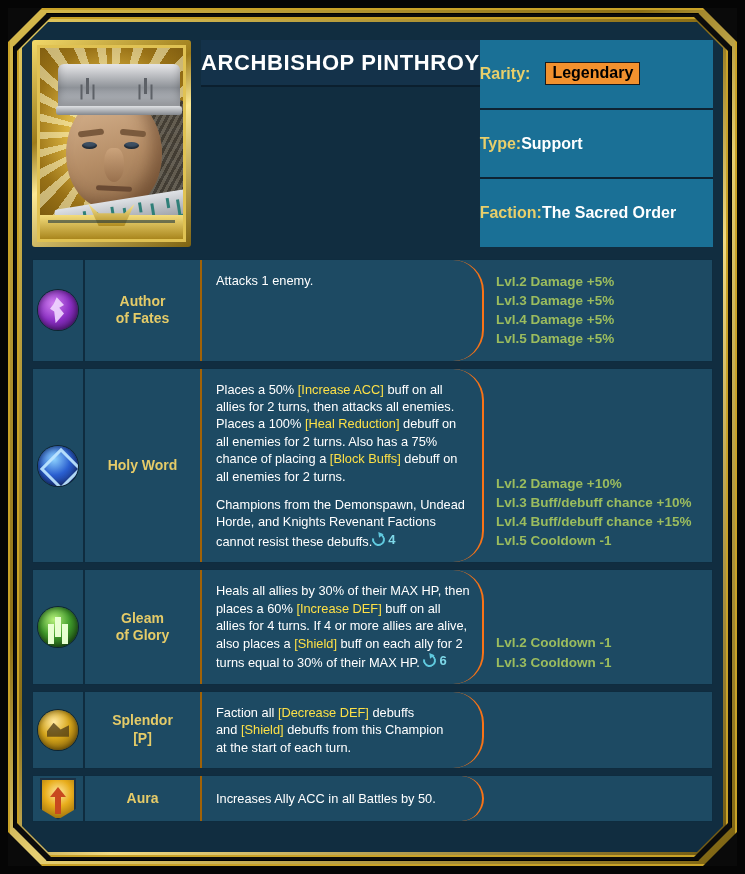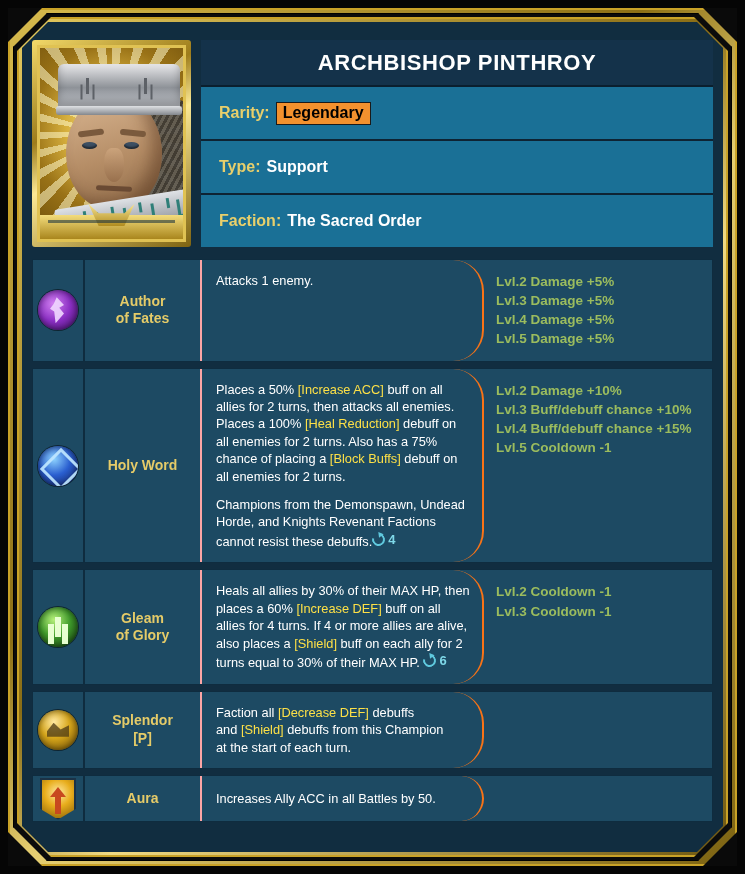--- a/index.html
+++ b/index.html
@@ -191,58 +191,57 @@
   #chev::after {
     content:""; position:absolute; left:8px; right:8px; top:5px; height:3px;
     background:#0e2a3c; opacity:.55;
   }
 
   
   #header-col {
     position: absolute;
     left: 179px; top: 0;
     width: 512px; height: 207px;
-    display: flex; flex-direction: column;
+    display: flex; flex-direction: row;
   }
   #title-bar {
     height: 47px;
     background: #14324a;
     display: flex; align-items: center; justify-content: center;
     border-bottom: 2px solid #0b1f2e;
   }
   #title-bar .title {
     color: #ffffff;
     font-size: 22px;
     font-weight: bold;
     letter-spacing: .6px;
   }
   .stat-row {
     flex: 1;
     background: #1a7096;
     display: flex; align-items: center;
-    padding-left: 18px;
     border-bottom: 2px solid #0e2333;
-    gap: 6px;
   }
   .stat-row:last-child { border-bottom: none; }
   .stat-label {
     color: #e8cf6b;
     font-size: 16px;
     font-weight: bold;
   }
   .stat-value {
     color: #ffffff;
     font-size: 16px;
     font-weight: bold;
   }
   .stat-value.legendary {
     background: #f2912e;
     color: #000000;
     padding: 1px 6px 2px 6px;
     border: 1px solid #1a1a1a;
+    margin-left: 15px;
   }
   #affinity-icon {
     display:inline-block; width:16px; height:20px; margin-left: 6px;
     background: #86e04a;
     clip-path: polygon(58% 0, 18% 52%, 46% 52%, 34% 100%, 82% 42%, 52% 42%);
     filter: drop-shadow(0 0 1px #2c5a14);
   }
 
   
   #skills {
@@ -265,41 +264,41 @@
   }
   .col-name {
     width: 117px;
     flex: 0 0 117px;
     display: flex; align-items: center; justify-content: center;
     text-align: center;
     color: #e5cb68;
     font-size: 14px;
     font-weight: bold;
     line-height: 1.25;
-    border-right: 2px solid #fca5a5;
+    border-right: 2px solid #a16207;
     padding: 4px 2px;
   }
   .col-desc {
     flex: 1 1 auto;
     color: #ffffff;
     font-size: 12.8px;
     line-height: 1.36;
     padding: 12px 10px 12px 14px;
     border-right: 2px solid #f97316;
     border-radius: 31px;
   }
   .col-lvl {
     width: 228px;
     flex: 0 0 228px;
     color: #9bbc5e;
     font-size: 13.5px;
     font-weight: bold;
     line-height: 1.42;
     padding: 12px 10px 12px 12px;
-    display: flex; align-items: flex-start;
+    display: flex; align-items: flex-end;
   }
   .col-lvl .lvl-inner { width: 100%; }
   .tag { color: #fde047; }
   .cd {
     display: inline-flex; align-items: center; gap: 1px;
     color: #7fd8e8; font-weight: bold; white-space: nowrap;
   }
   .cd-glyph {
     display:inline-block; width: 13px; height: 13px;
     border: 2.4px solid #5fc8dd;

